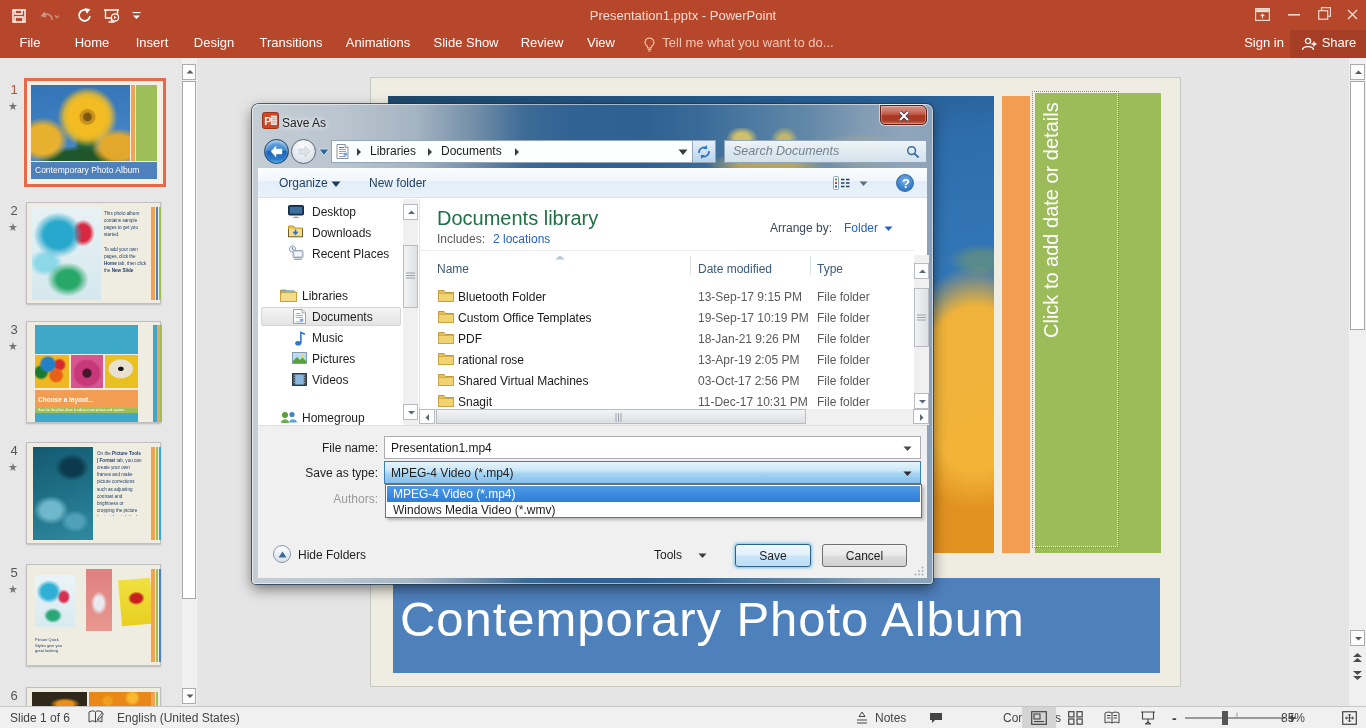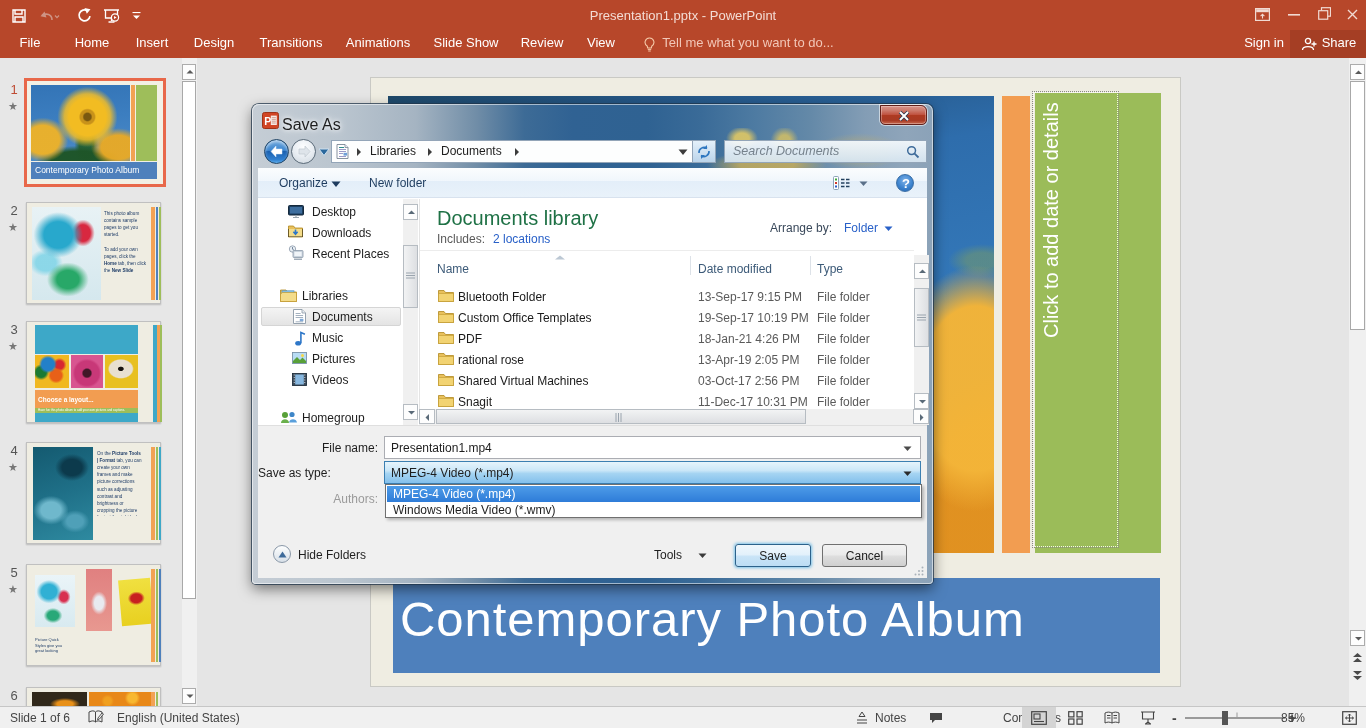--- a/index.html
+++ b/index.html
@@ -324,21 +324,21 @@
       radial-gradient(ellipse 14px 14px at 45% 30%, rgba(220,196,96,.8) 0 40%, rgba(222,190,90,0) 100%),
       radial-gradient(ellipse 60px 14px at 38% 88%, rgba(205,175,85,.8) 0 45%, rgba(205,175,85,0) 100%),
       radial-gradient(ellipse 45px 18px at 75% 55%, rgba(195,175,105,.5) 0 40%, rgba(190,170,100,0) 100%)"></div>
 
     <svg class="abs" style="left:10px;top:8px" width="17" height="17" viewBox="0 0 17 17">
       <rect x="0.5" y="0.5" width="16" height="16" rx="2" fill="#D14524" stroke="#9E3318"></rect>
       <rect x="8.8" y="3.6" width="6" height="9.4" fill="#F6E9E4"></rect>
       <path d="M9.8 5.6 h4 M9.8 7.4 h4 M9.8 9.2 h4 M9.8 11 h4" stroke="#C98F7D" stroke-width="0.8"></path>
       <text x="2.2" y="12.6" font-family="Liberation Sans" font-size="10.5" font-weight="bold" fill="#fff">P</text>
     </svg>
-    <div class="abs" style="left:30px;top:12px;font-size:16px;color:#1E1E1E;text-shadow:0 0 4px rgba(255,255,255,.95), 0 0 8px rgba(255,255,255,.9)">Save As</div>
+    <div class="abs" style="left:30px;top:12px;font-size:12px;color:#1E1E1E;text-shadow:0 0 4px rgba(255,255,255,.95), 0 0 8px rgba(255,255,255,.9)">Save As</div>
 
     <div class="abs" style="left:628px;top:1px;width:47px;height:20px;border-radius:0 6px 5px 5px;border:1px solid #63201A;
       background:linear-gradient(180deg,#D9948A 0%,#CC7A6C 25%,#C05240 48%,#AE3A22 52%,#A83A24 80%,#C86A50 100%);box-shadow:inset 0 0 0 1px rgba(255,255,255,.3), 0 0 0 1px rgba(255,255,255,.55)">
       <svg style="position:absolute;left:17px;top:4px" width="12" height="12" viewBox="0 0 12 12">
         <path d="M2 2 L10 10 M10 2 L2 10" stroke="#2E3A52" stroke-width="3.6"></path>
         <path d="M2 2 L10 10 M10 2 L2 10" stroke="#fff" stroke-width="1.9"></path>
       </svg>
     </div>
 
     <div class="abs" style="left:12px;top:35px;width:52px;height:26px">
@@ -543,21 +543,21 @@
             <span class="fn">Custom Office Templates</span>
             <span class="fd">19-Sep-17 10:19 PM</span>
             <span class="ft">File folder</span>
           </div>
         <div class="frow" style="top:160px">
             <svg class="fic" width="16" height="14" viewBox="0 0 16 14">
               <path d="M0.5 1.5 h5.5 l1.5 2 h8 v9 h-15 z" fill="#E8C05C" stroke="#B08820" stroke-width="0.8"></path>
               <path d="M0.5 4.5 h15 v8 h-15 z" fill="#F2D372" stroke="#C0982E" stroke-width="0.6"></path>
             </svg>
             <span class="fn">PDF</span>
-            <span class="fd">18-Jan-21 4:26 PM</span>
+            <span class="fd">18-Jan-21 9:26 PM</span>
             <span class="ft">File folder</span>
           </div>
         <div class="frow" style="top:181px">
             <svg class="fic" width="16" height="14" viewBox="0 0 16 14">
               <path d="M0.5 1.5 h5.5 l1.5 2 h8 v9 h-15 z" fill="#E8C05C" stroke="#B08820" stroke-width="0.8"></path>
               <path d="M0.5 4.5 h15 v8 h-15 z" fill="#F2D372" stroke="#C0982E" stroke-width="0.6"></path>
             </svg>
             <span class="fn">rational rose</span>
             <span class="fd">13-Apr-19 2:05 PM</span>
             <span class="ft">File folder</span>
@@ -619,21 +619,21 @@
       </div>
 
       <div class="abs" style="left:0;top:257px;width:669px;height:153px;background:#F0F0F0;border-top:1px solid #DFDFDF">
         <div class="abs" style="left:0;top:15px;width:120px;text-align:right">File name:</div>
         <div class="abs" style="left:126px;top:10px;width:537px;height:23px;background:#fff;border:1px solid #ABADB3">
           <div style="position:absolute;left:6px;top:4px">Presentation1.mp4</div>
           <svg style="position:absolute;left:518px;top:9px" width="9" height="6" viewBox="0 0 9 6">
               <path d="M0.5 0.5 L4.5 5 L8.5 0.5 z" fill="#4A4A4A"></path>
             </svg>
         </div>
-        <div class="abs" style="left:0;top:40px;width:120px;text-align:left">Save as type:</div>
+        <div class="abs" style="left:0;top:40px;width:120px;text-align:right">Save as type:</div>
         <div class="abs" style="left:126px;top:35px;width:537px;height:23px;border:1px solid #3C7FB1;background:linear-gradient(180deg,#E6F4FC 0%,#CBE7F8 40%,#A5D4F2 55%,#84C0EC 100%)">
           <div style="position:absolute;left:6px;top:4px">MPEG-4 Video (*.mp4)</div>
           <svg style="position:absolute;left:518px;top:9px" width="9" height="6" viewBox="0 0 9 6">
               <path d="M0.5 0.5 L4.5 5 L8.5 0.5 z" fill="#2A2A2A"></path>
             </svg>
         </div>
         <div class="abs" style="left:0;top:66px;width:120px;text-align:right;color:#9A9A9A">Authors:</div>
 
         <div class="abs" style="left:127px;top:58px;width:537px;height:34px;background:#fff;border:1px solid #707070;box-shadow:2px 2px 3px rgba(0,0,0,.25)">
           <div style="position:absolute;left:1px;top:1px;width:533px;height:16px;background:linear-gradient(180deg,#4E9CE8,#2E7CD8);color:#fff;padding:1px 0 0 6px">MPEG-4 Video (*.mp4)</div>

